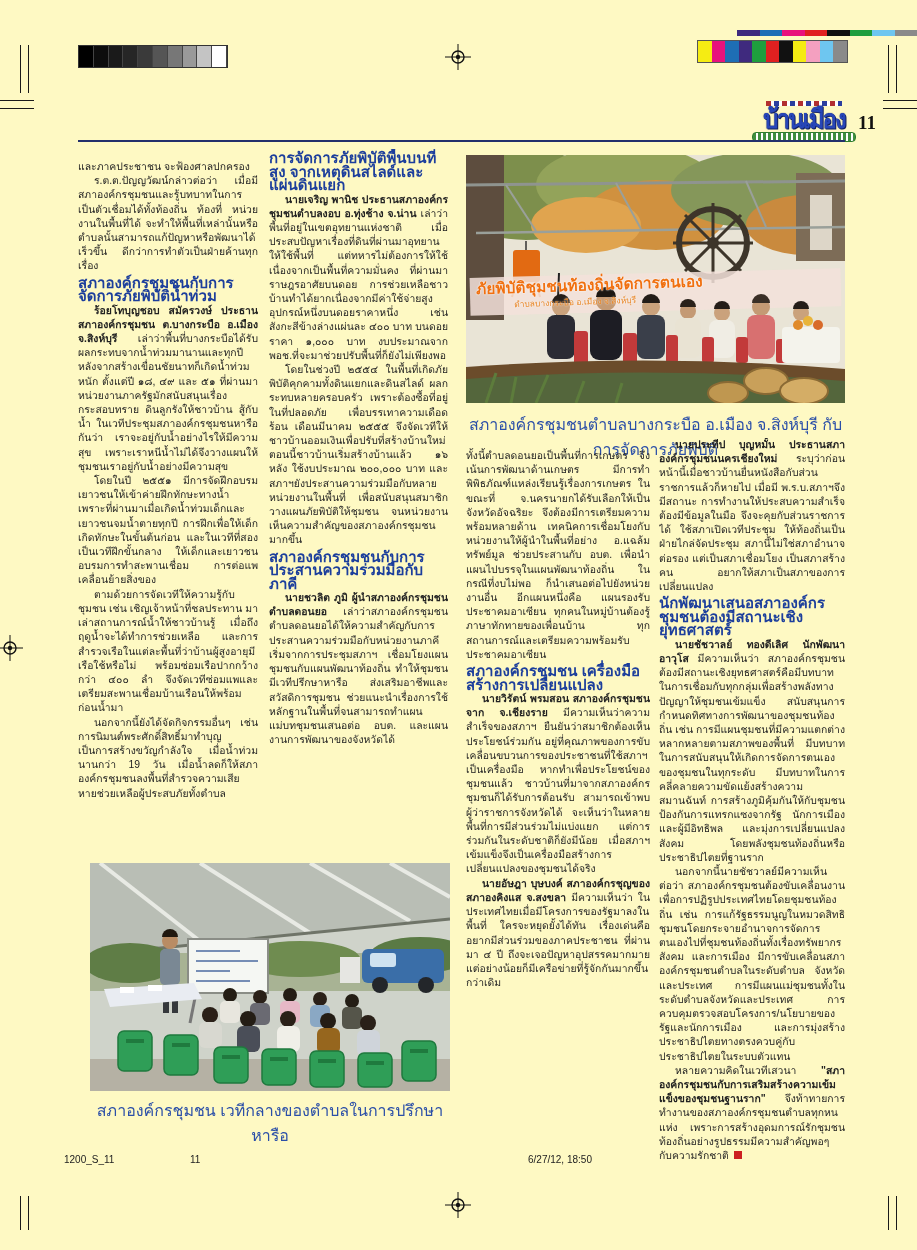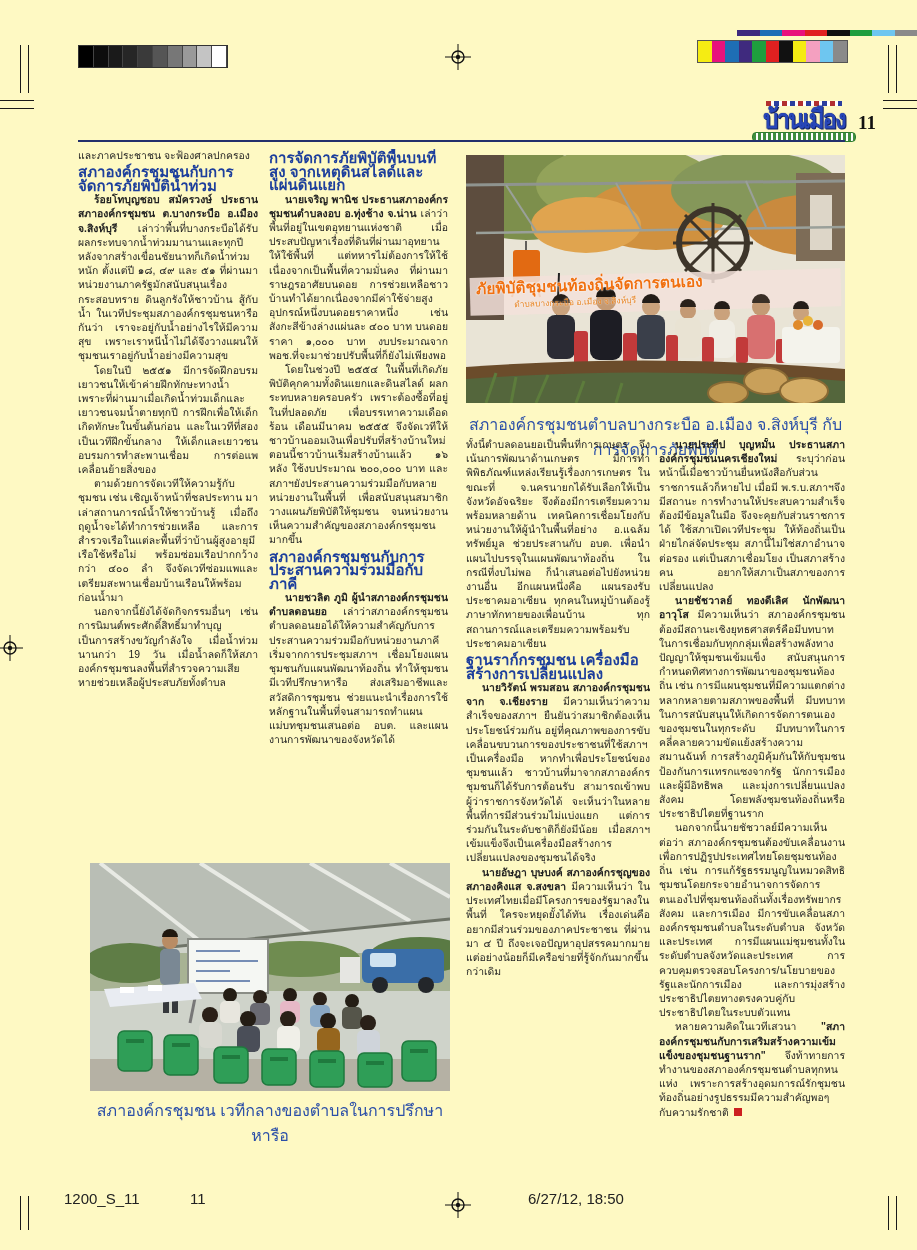--- a/index.html
+++ b/index.html
@@ -29,38 +29,38 @@
      background:repeating-linear-gradient(90deg,#3f8f3f 0 3px,#ffffff 3px 5px);}
   .page-number{position:absolute;left:858px;top:112px;font-family:"Liberation Serif", serif;
      font-size:19px;font-weight:bold;color:#111;}
   
   .col{position:absolute;overflow:hidden;text-align:justify;font-size:10.4px;line-height:14.2px;color:#222;}
   .col1{left:78px;top:149px;width:180px;height:710px;}
   .col2{left:269px;top:149px;width:179px;height:710px;}
   .col3{left:466px;top:438px;width:184px;height:724px;}
   .col4{left:659px;top:438px;width:186px;height:724px;}
   .col p{margin:0;text-indent:16px;}
-  .col p.noind{text-indent:0;}
+  .col p.noind{text-indent:0;margin-top:11px;}
   .col h3{margin:2px 0 1px 0;font-size:15px;line-height:13.5px;color:#1c3e9c;text-indent:0;text-align:left;}
   .b{font-weight:bold;}
   .endmark{display:inline-block;width:8px;height:8px;background:#cc2020;margin-left:5px;vertical-align:baseline;}
   
   .photo{position:absolute;overflow:hidden;background:#dcd8cc;}
   .photo-top{left:466px;top:155px;width:379px;height:248px;}
   .photo-bottom{left:90px;top:863px;width:360px;height:228px;}
   .caption{position:absolute;text-align:center;font-size:16px;color:#2b4fa8;}
   .cap-top{left:466px;top:412px;width:379px;}
   .cap-bottom{left:90px;top:1098px;width:360px;}
   .banner-text{position:absolute;left:10px;top:120px;width:360px;transform:rotate(-2deg);
      color:#f07010;font-weight:bold;font-size:15.5px;line-height:16px;white-space:nowrap;
      text-shadow:0 0 2px #fff,0 0 1px #fff;}
   .banner-text2{position:absolute;left:48px;top:140px;transform:rotate(-2deg);color:#e8821e;
      font-size:8.5px;white-space:nowrap;text-shadow:0 0 2px #fff;}
   
-  .footer-item{position:absolute;top:1190px;font-size:15px;color:#222;}
+  .footer-item{position:absolute;top:1154px;font-size:10px;color:#222;}
   .f-file{left:64px;}
   .f-page{left:190px;}
   .f-date{left:528px;}
 </style>
 </head>
 <body>
 
 <div class="page">
 
   <div class="graybar">
@@ -140,20 +140,21 @@
   <div class="logo-block">
     <div class="logo-ticks"></div>
     <div class="logo-text">บ้านเมือง</div>
     <div class="logo-tagline"></div>
   </div>
   <div class="page-number">11</div>
   <div class="masthead-rule"></div>
 
   <div class="col col1">
     <p class="noind">และภาคประชาชน จะฟ้องศาลปกครอง</p>
+    <p>ร.ต.ต.ปัญญวัฒน์กล่าวต่อว่า เมื่อมีสภาองค์กรชุมชนและรู้บทบาทในการเป็นตัวเชื่อมได้ทั้งท้องถิ่น ท้องที่ หน่วยงานในพื้นที่ได้ จะทำให้พื้นที่เหล่านั้นหรือตำบลนั้นสามารถแก้ปัญหาหรือพัฒนาได้เร็วขึ้น ดีกว่าการทำตัวเป็นฝ่ายค้านทุกเรื่อง</p>
     <h3>สภาองค์กรชุมชนกับการจัดการภัยพิบัติน้ำท่วม</h3>
     <p><span class="b">ร้อยโทบุญชอบ สมัครวงษ์ ประธานสภาองค์กรชุมชน ต.บางกระบือ อ.เมือง จ.สิงห์บุรี</span> <span>เล่าว่าพื้นที่บางกระบือได้รับผลกระทบจากน้ำท่วมมานานและทุกปี หลังจากสร้างเขื่อนชัยนาทก็เกิดน้ำท่วมหนัก ตั้งแต่ปี ๑๘, ๔๙ และ ๕๑ ที่ผ่านมาหน่วยงานภาครัฐมักสนับสนุนเรื่องกระสอบทราย ดินลูกรังให้ชาวบ้าน สู้กับน้ำ ในเวทีประชุมสภาองค์กรชุมชนหารือกันว่า เราจะอยู่กับน้ำอย่างไรให้มีความสุข เพราะเราหนีน้ำไม่ได้จึงวางแผนให้ชุมชนเราอยู่กับน้ำอย่างมีความสุข</span></p>
     <p>โดยในปี ๒๕๕๑ มีการจัดฝึกอบรมเยาวชนให้เข้าค่ายฝึกทักษะทางน้ำ เพราะที่ผ่านมาเมื่อเกิดน้ำท่วมเด็กและเยาวชนจมน้ำตายทุกปี การฝึกเพื่อให้เด็กเกิดทักษะในขั้นต้นก่อน และในเวทีที่สองเป็นเวทีฝึกขั้นกลาง ให้เด็กและเยาวชนอบรมการทำสะพานเชื่อม การต่อแพเคลื่อนย้ายสิ่งของ</p>
     <p>ตามด้วยการจัดเวทีให้ความรู้กับชุมชน เช่น เชิญเจ้าหน้าที่ชลประทาน มาเล่าสถานการณ์น้ำให้ชาวบ้านรู้ เมื่อถึงฤดูน้ำจะได้ทำการช่วยเหลือ และการสำรวจเรือในแต่ละพื้นที่ว่าบ้านผู้สูงอายุมีเรือใช้หรือไม่ พร้อมซ่อมเรือปากกว้างกว่า ๔๐๐ ลำ จึงจัดเวทีซ่อมแพและเตรียมสะพานเชื่อมบ้านเรือนให้พร้อมก่อนน้ำมา</p>
     <p>นอกจากนี้ยังได้จัดกิจกรรมอื่นๆ เช่น การนิมนต์พระศักดิ์สิทธิ์มาทำบุญ เป็นการสร้างขวัญกำลังใจ เมื่อน้ำท่วมนานกว่า 19 วัน เมื่อน้ำลดก็ให้สภาองค์กรชุมชนลงพื้นที่สำรวจความเสียหายช่วยเหลือผู้ประสบภัยทั้งตำบล</p>
   </div>
 
   <div class="col col2">
     <h3>การจัดการภัยพิบัติพื้นบนที่สูง จากเหตุดินสไลด์และแผ่นดินแยก</h3>
     <p><span class="b">นายเจริญ พานิช ประธานสภาองค์กรชุมชนตำบลงอบ อ.ทุ่งช้าง จ.น่าน</span> <span>เล่าว่า พื้นที่อยู่ในเขตอุทยานแห่งชาติ เมื่อประสบปัญหาเรื่องที่ดินที่ผ่านมาอุทยานให้ใช้พื้นที่ แต่ทหารไม่ต้องการให้ใช้เนื่องจากเป็นพื้นที่ความมั่นคง ที่ผ่านมาราษฎรอาศัยบนดอย การช่วยเหลือชาวบ้านทำได้ยากเนื่องจากมีค่าใช้จ่ายสูง อุปกรณ์หนึ่งบนดอยราคาหนึ่ง เช่น สังกะสีข้างล่างแผ่นละ ๔๐๐ บาท บนดอยราคา ๑,๐๐๐ บาท งบประมาณจาก พอช.ที่จะมาช่วยปรับพื้นที่ก็ยังไม่เพียงพอ</span></p>
@@ -253,27 +254,28 @@
         <line x1="150" y1="248" x2="156" y2="228"></line>
       </g>
     </svg>
     <div class="banner-text">ภัยพิบัติชุมชนท้องถิ่นจัดการตนเอง</div>
     <div class="banner-text2">ตำบลบางกระบือ อ.เมือง จ.สิงห์บุรี</div>
   </div>
   <div class="caption cap-top">สภาองค์กรชุมชนตำบลบางกระบือ อ.เมือง จ.สิงห์บุรี กับการจัดการภัยพิบัติ</div>
 
   <div class="col col3">
     <p class="noind">ทั้งนี้ตำบลดอนยอเป็นพื้นที่การเกษตร จึงเน้นการพัฒนาด้านเกษตร มีการทำพิพิธภัณฑ์แหล่งเรียนรู้เรื่องการเกษตร ในขณะที่ จ.นครนายกได้รับเลือกให้เป็นจังหวัดอัจฉริยะ จึงต้องมีการเตรียมความพร้อมหลายด้าน เทคนิคการเชื่อมโยงกับหน่วยงานให้ผู้นำในพื้นที่อย่าง อ.แฉล้ม ทรัพย์มูล ช่วยประสานกับ อบต. เพื่อนำแผนไปบรรจุในแผนพัฒนาท้องถิ่น ในกรณีที่งบไม่พอ ก็นำเสนอต่อไปยังหน่วยงานอื่น อีกแผนหนึ่งคือ แผนรองรับประชาคมอาเซียน ทุกคนในหมู่บ้านต้องรู้ภาษาทักทายของเพื่อนบ้าน ทุกสถานการณ์และเตรียมความพร้อมรับประชาคมอาเซียน</p>
-    <h3>ฐานราก์กรชุมชน เครื่องมือสร้างการเปลี่ยนแปลง</h3>
+    <h3>สภาองค์กรชุมชน เครื่องมือสร้างการเปลี่ยนแปลง</h3>
     <p><span class="b">นายวิรัตน์ พรมสอน สภาองค์กรชุมชนจาก จ.เชียงราย</span> <span>มีความเห็นว่าความสำเร็จของสภาฯ ยืนยันว่าสมาชิกต้องเห็นประโยชน์ร่วมกัน อยู่ที่คุณภาพของการขับเคลื่อนขบวนการของประชาชนที่ใช้สภาฯเป็นเครื่องมือ หากทำเพื่อประโยชน์ของชุมชนแล้ว ชาวบ้านที่มาจากสภาองค์กรชุมชนก็ได้รับการต้อนรับ สามารถเข้าพบผู้ว่าราชการจังหวัดได้ จะเห็นว่าในหลายพื้นที่การมีส่วนร่วมไม่แบ่งแยก แต่การร่วมกันในระดับชาติก็ยังมีน้อย เมื่อสภาฯเข้มแข็งจึงเป็นเครื่องมือสร้างการเปลี่ยนแปลงของชุมชนได้จริง</span></p>
     <p><span class="b">นายอัษฎา บุษบงค์ สภาองค์กรชุญของสภาองคิงแส จ.สงขลา</span> <span>มีความเห็นว่า ในประเทศไทยเมื่อมีโครงการของรัฐมาลงในพื้นที่ ใครจะหยุดยั้งได้ทัน เรื่องเด่นคืออยากมีส่วนร่วมของภาคประชาชน ที่ผ่านมา ๔ ปี ถึงจะเจอปัญหาอุปสรรคมากมาย แต่อย่างน้อยก็มีเครือข่ายที่รู้จักกันมากขึ้นกว่าเดิม</span></p>
   </div>
 
   <div class="col col4">
     <p><span class="b">นายประทีป บุญหมั้น ประธานสภาองค์กรชุมชนนครเชียงใหม่</span> <span>ระบุว่าก่อนหน้านี้เมื่อชาวบ้านยื่นหนังสือกับส่วนราชการแล้วก็หายไป เมื่อมี พ.ร.บ.สภาฯจึงมีสถานะ การทำงานให้ประสบความสำเร็จต้องมีข้อมูลในมือ จึงจะคุยกับส่วนราชการได้ ใช้สภาเปิดเวทีประชุม ให้ท้องถิ่นเป็นฝ่ายไกล่จัดประชุม สภานี้ไม่ใช่สภาอำนาจต่อรอง แต่เป็นสภาเชื่อมโยง เป็นสภาสร้างคน อยากให้สภาเป็นสภาของการเปลี่ยนแปลง</span></p>
+    <h3>นักพัฒนาเสนอสภาองค์กรชุมชนต้องมีสถานะเชิงยุทธศาสตร์</h3>
     <p><span class="b">นายชัชวาลย์ ทองดีเลิศ นักพัฒนาอาวุโส</span> <span>มีความเห็นว่า สภาองค์กรชุมชนต้องมีสถานะเชิงยุทธศาสตร์คือมีบทบาทในการเชื่อมกับทุกกลุ่มเพื่อสร้างพลังทางปัญญาให้ชุมชนเข้มแข็ง สนับสนุนการกำหนดทิศทางการพัฒนาของชุมชนท้องถิ่น เช่น การมีแผนชุมชนที่มีความแตกต่างหลากหลายตามสภาพของพื้นที่ มีบทบาทในการสนับสนุนให้เกิดการจัดการตนเองของชุมชนในทุกระดับ มีบทบาทในการคลี่คลายความขัดแย้งสร้างความสมานฉันท์ การสร้างภูมิคุ้มกันให้กับชุมชนป้องกันการแทรกแซงจากรัฐ นักการเมืองและผู้มีอิทธิพล และมุ่งการเปลี่ยนแปลงสังคม โดยพลังชุมชนท้องถิ่นหรือประชาธิปไตยที่ฐานราก</span></p>
     <p>นอกจากนี้นายชัชวาลย์มีความเห็นต่อว่า สภาองค์กรชุมชนต้องขับเคลื่อนงานเพื่อการปฏิรูปประเทศไทยโดยชุมชนท้องถิ่น เช่น การแก้รัฐธรรมนูญในหมวดสิทธิชุมชนโดยกระจายอำนาจการจัดการตนเองไปที่ชุมชนท้องถิ่นทั้งเรื่องทรัพยากร สังคม และการเมือง มีการขับเคลื่อนสภาองค์กรชุมชนตำบลในระดับตำบล จังหวัดและประเทศ การมีแผนแม่ชุมชนทั้งในระดับตำบลจังหวัดและประเทศ การควบคุมตรวจสอบโครงการ/นโยบายของรัฐและนักการเมือง และการมุ่งสร้างประชาธิปไตยทางตรงควบคู่กับประชาธิปไตยในระบบตัวแทน</p>
     <p><span>หลายความคิดในเวทีเสวนา</span> <span class="b">"สภาองค์กรชุมชนกับการเสริมสร้างความเข้มแข็งของชุมชนฐานราก"</span> <span>จึงท้าทายการทำงานของสภาองค์กรชุมชนตำบลทุกหนแห่ง เพราะการสร้างอุดมการณ์รักชุมชนท้องถิ่นอย่างรูปธรรมมีความสำคัญพอๆ กับความรักชาติ</span><span class="endmark"></span></p>
   </div>
 
   <div class="photo photo-bottom">
     <svg width="360" height="228" viewBox="0 0 360 228">
       <rect x="0" y="0" width="360" height="228" fill="#cfd3ca"></rect>
 
       <polygon points="0,0 360,0 360,56 0,92" fill="#b9beb5"></polygon>

